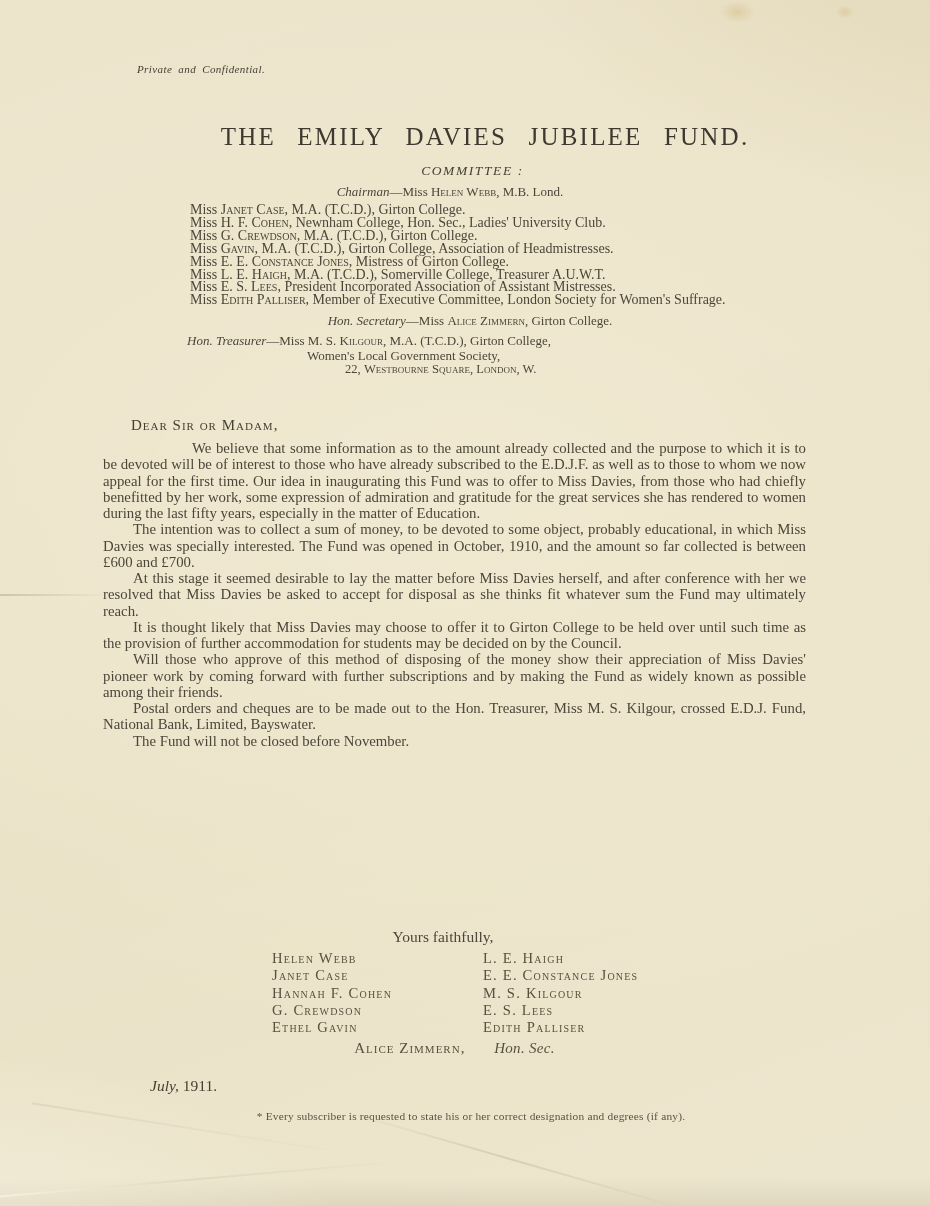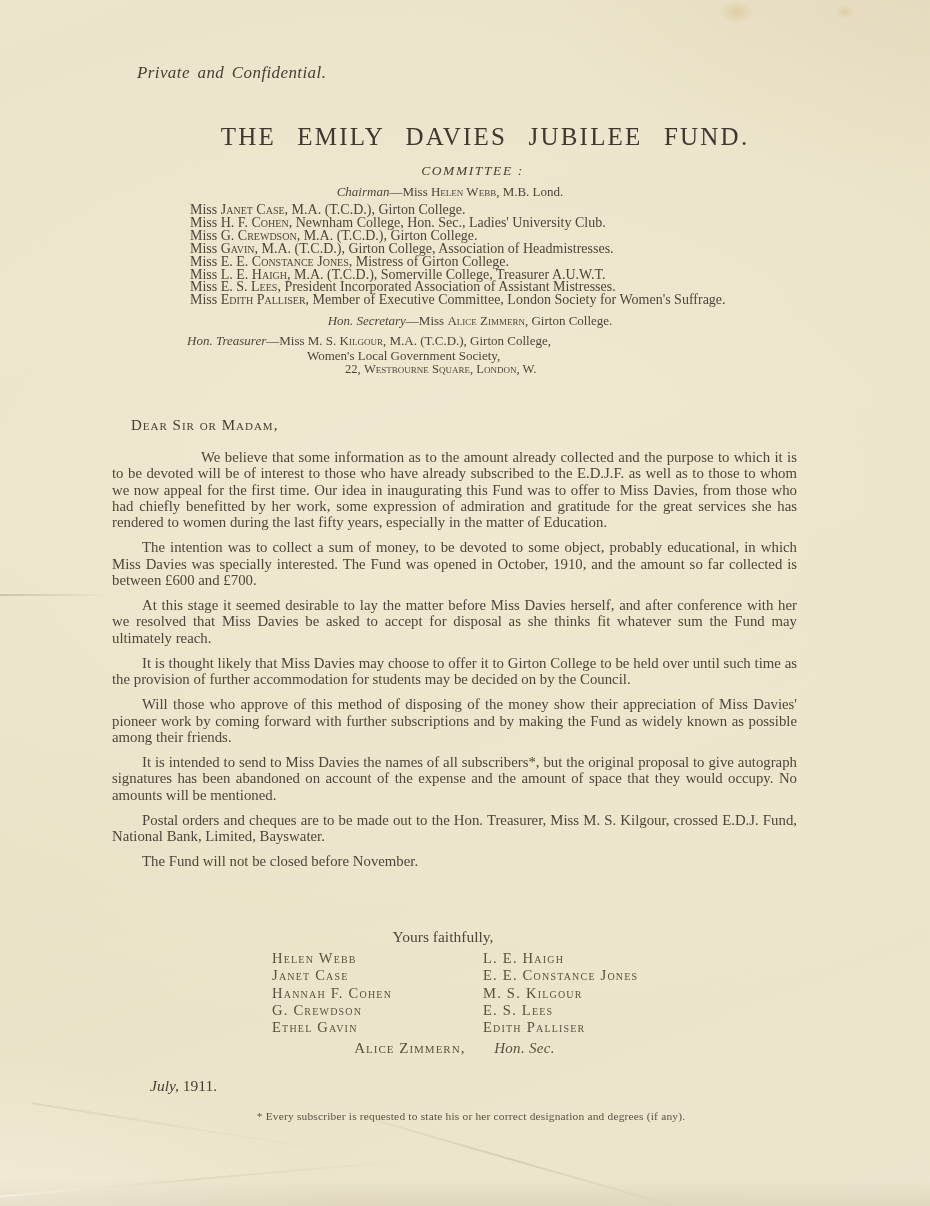--- a/index.html
+++ b/index.html
@@ -18,21 +18,21 @@
       radial-gradient(750px 420px at -8% 108%, rgba(255,252,240,0.50), transparent 60%),
       radial-gradient(1200px 760px at 50% 42%, rgba(255,250,232,0.28), transparent 72%),
       linear-gradient(0deg, rgba(150,140,110,0.16), transparent 28px),
       linear-gradient(160deg, #ece4cb, #eae2c7 58%, #ede6ce);
   }
   .abs { position: absolute; }
   .it { font-style: italic; }
   .sc { font-variant: small-caps; }
 
   .classification {
-    left: 137px; top: 63px; font-size: 17px; font-style: italic;
+    left: 137px; top: 63px; font-size: 11px; font-style: italic;
     letter-spacing: 0.4px; word-spacing: 3px; color: #453f32;
   }
   .doc-title {
     left: 40px; top: 110px; width: 890px; text-align: center;
     font-size: 25px; letter-spacing: 2.2px; word-spacing: 13px; color: #3e3830; margin-top: 13px;
   }
   .committee-heading {
     left: 0; top: 163px; width: 945px; text-align: center;
     font-size: 13.5px; font-style: italic; letter-spacing: 1.6px; color: #474134;
   }
@@ -49,21 +49,21 @@
   .treasurer-2 { left: 307px; top: 348px; font-size: 13px; }
   .treasurer-3 { left: 345px; top: 362px; font-size: 12.6px; }
 
   .salutation {
     left: 131px; top: 417px; font-size: 15px; letter-spacing: 1px; color: #453f32;
   }
   .body-text {
     left: 103px; top: 440px; width: 703px;
     font-size: 14.8px; line-height: 16.25px; text-align: justify;
   }
-  .body-text p { margin: 9px; text-indent: 30px; }
+  .body-text p { margin: 0; text-indent: 30px; }
   .body-text p.first { text-indent: 89px; }
 
   .closing {
     left: 103px; top: 928px; width: 680px; text-align: center; font-size: 15.5px;
   }
   .signatures {
     left: 272px; top: 950px; font-size: 14.6px; line-height: 17.3px;
     letter-spacing: 1.2px; color: #57513f;
   }
   .sig-row { display: flex; }
@@ -127,21 +127,20 @@
   <div class="abs treasurer-3"><span>22, </span><span class="sc">Westbourne Square, London</span><span>, W.</span></div>
 
   <div class="abs salutation sc">Dear Sir or Madam,</div>
 
   <div class="abs body-text">
     <p class="first">We believe that some information as to the amount already collected and the purpose to which it is to be devoted will be of interest to those who have already subscribed to the E.D.J.F. as well as to those to whom we now appeal for the first time.  Our idea in inaugurating this Fund was to offer to Miss Davies, from those who had chiefly benefitted by her work, some expression of admiration and gratitude for the great services she has rendered to women during the last fifty years, especially in the matter of Education.</p>
     <p>The intention was to collect a sum of money, to be devoted to some object, probably educational, in which Miss Davies was specially interested.  The Fund was opened in October, 1910, and the amount so far collected is between £600 and £700.</p>
     <p>At this stage it seemed desirable to lay the matter before Miss Davies herself, and after conference with her we resolved that Miss Davies be asked to accept for disposal as she thinks fit whatever sum the Fund may ultimately reach.</p>
     <p>It is thought likely that Miss Davies may choose to offer it to Girton College to be held over until such time as the provision of further accommodation for students may be decided on by the Council.</p>
     <p>Will those who approve of this method of disposing of the money show their appreciation of Miss Davies' pioneer work by coming forward with further subscriptions and by making the Fund as widely known as possible among their friends.</p>
-    <p>It is intended to send to Miss Davies the names of all subscribers*, but the original proposal to give autograph signatures has been abandoned on account of the expense and the amount of space that they would occupy.  No amounts will be mentioned.</p>
     <p>Postal orders and cheques are to be made out to the Hon. Treasurer, Miss M. S. Kilgour, crossed E.D.J. Fund, National Bank, Limited, Bayswater.</p>
     <p>The Fund will not be closed before November.</p>
   </div>
 
   <div class="abs closing">Yours faithfully,</div>
 
   <div class="abs signatures sc">
     <div class="sig-row">
         <span class="sig-col1">Helen Webb</span>
         <span>L. E. Haigh</span>

